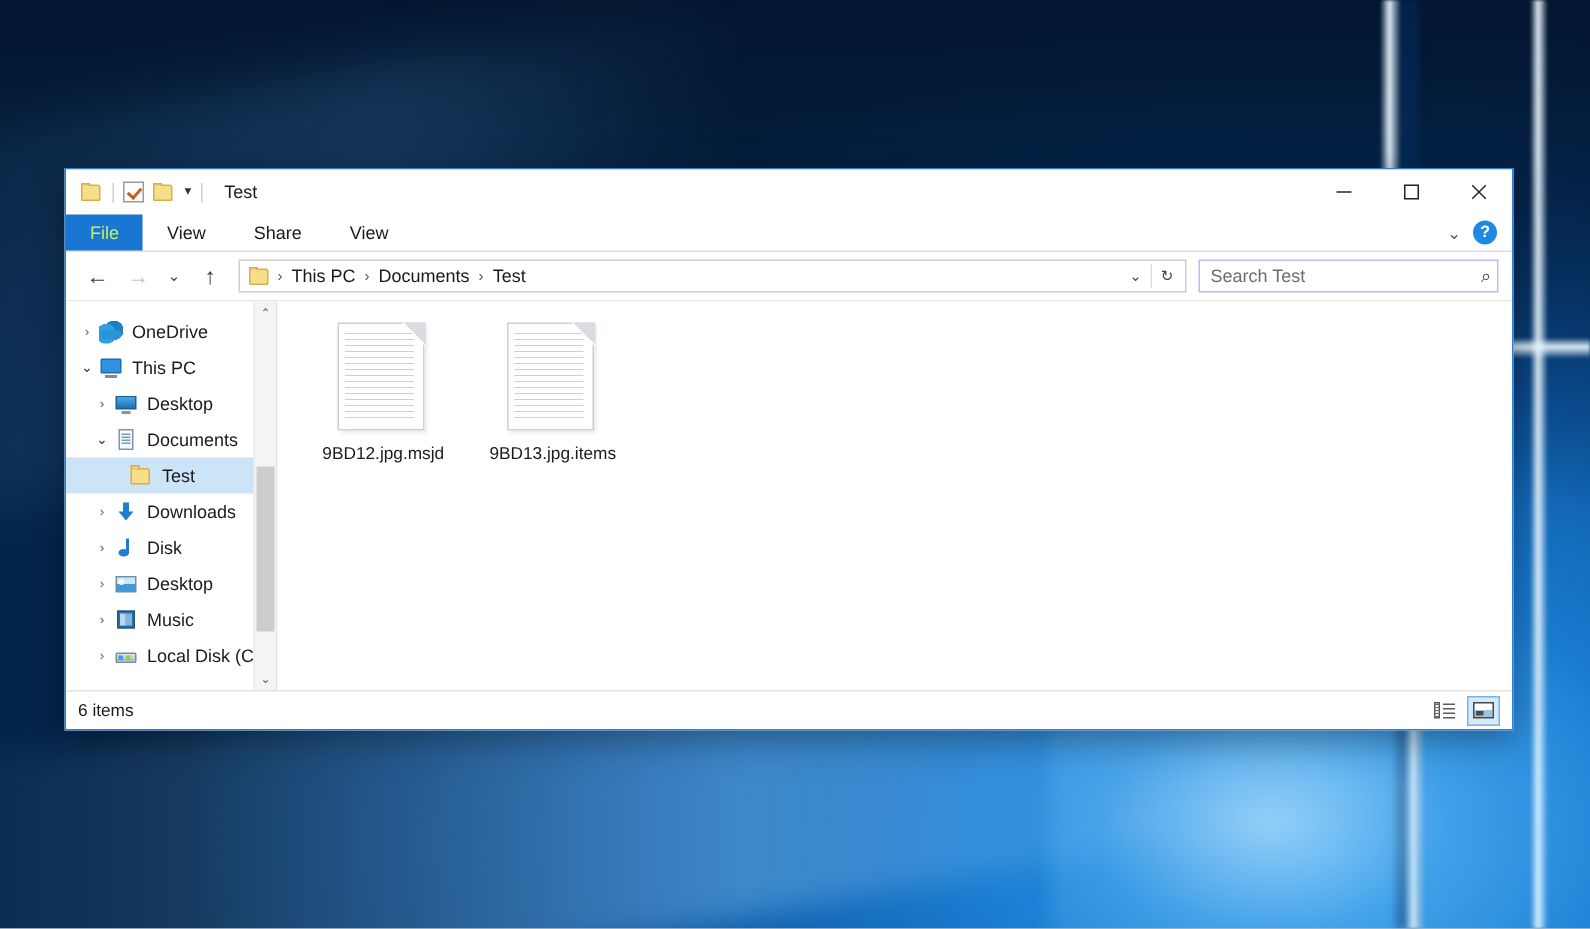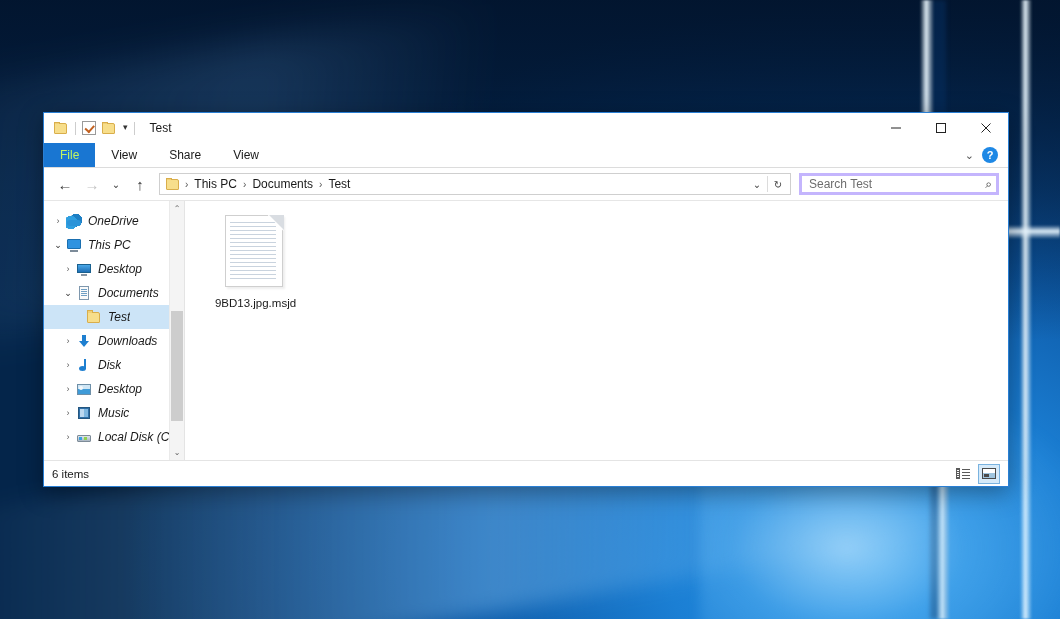--- a/index.html
+++ b/index.html
@@ -269,21 +269,21 @@
     width: 20px; height: 20px;
     display: flex; align-items: center; justify-content: center;
     font-size: 10px; color: #444;
   }
   .crumb-divider {
     width: 1px; height: 16px; background: #dcdcdc;
   }
   .searchbox {
     width: 200px;
     height: 22px;
-    border: 3px solid #c4b5fd;
+    border: 1px solid #c4b5fd;
     background: #ffffff;
     display: flex;
     align-items: center;
     padding: 0 4px 0 7px;
     box-sizing: border-box;
     margin-left: 5px;
   }
   .search-ph {
     font-size: 12px;
     color: #6d6d6d;
@@ -329,21 +329,21 @@
     color: #5a5a5a;
     line-height: 1;
   }
   .twisty.open { color: #2a2a2a; }
   .t-ico {
     width: 16px; height: 16px;
     flex: 0 0 16px;
     margin-right: 6px;
     position: relative;
   }
-  .t-label { overflow: hidden; text-overflow: ellipsis; font-style: italic; }
+  .t-label { overflow: hidden; text-overflow: ellipsis; }
 
   
   .ic-onedrive {
     background: radial-gradient(circle at 30% 60%, #2f9fe0 0 45%, transparent 46%),
                 radial-gradient(circle at 62% 45%, #1d7fc4 0 48%, transparent 49%);
   }
   .ic-onedrive::after {
     content: "";
     position: absolute; left: 1px; bottom: 3px;
     width: 14px; height: 6px; border-radius: 4px;
@@ -757,29 +757,38 @@
           </div>
           <div class="sb-arrow bottom">⌄</div>
         </div>
       </div>
 
       <div class="content">
         <div class="file-grid">
 
 
 
-
           <div class="file-cell">
             <div class="doc-icon">
               <div class="doc-page"></div>
               <div class="doc-lines"></div>
               <div class="doc-fold-mask"></div>
               <div class="doc-fold-tri"></div>
             </div>
-            <div class="file-name">9BD13.jpg.msjd</div>
+            <div class="file-name">9BD12.jpg.msjd</div>
+          </div>
+
+          <div class="file-cell">
+            <div class="doc-icon">
+              <div class="doc-page"></div>
+              <div class="doc-lines"></div>
+              <div class="doc-fold-mask"></div>
+              <div class="doc-fold-tri"></div>
+            </div>
+            <div class="file-name">9BD13.jpg.items</div>
           </div>
 
 
 
         </div>
       </div>
     </div>
 
     <div class="statusbar">
       <span class="status-text">6 items</span>

